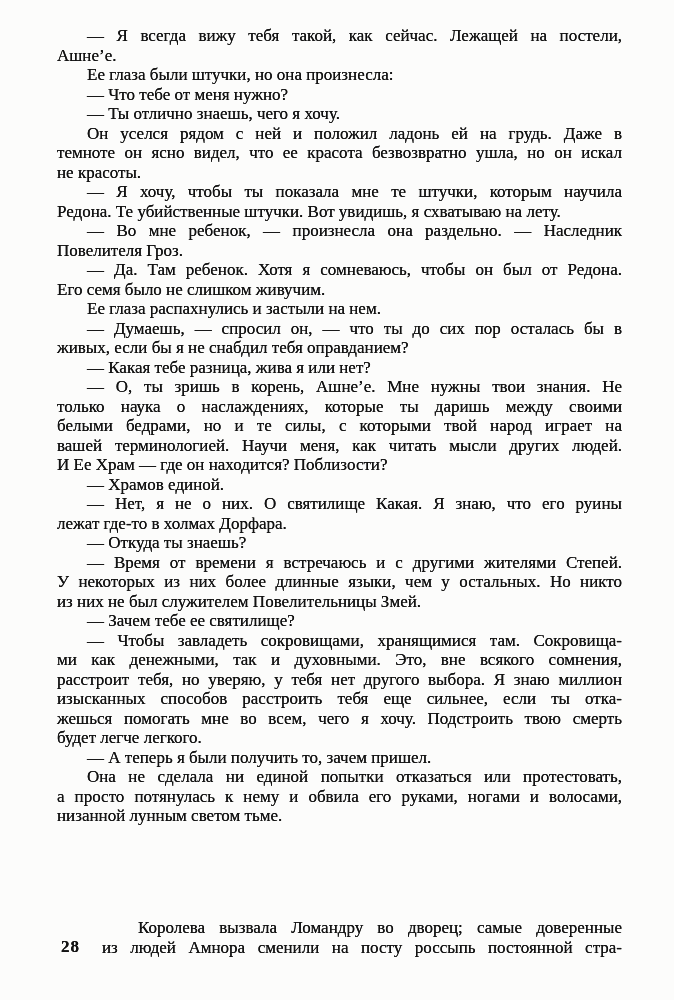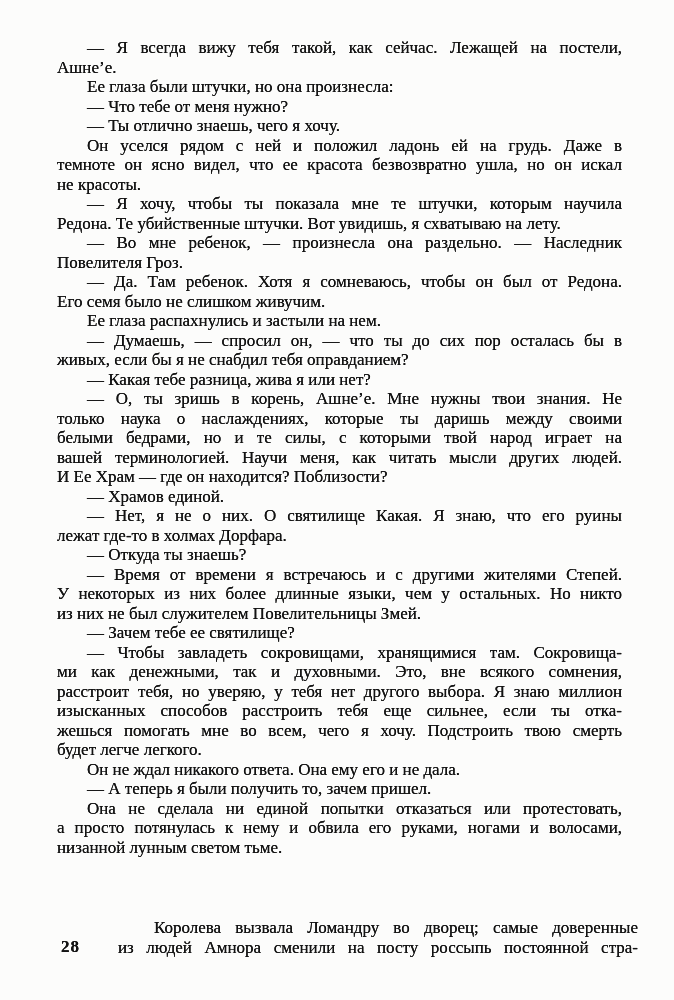--- a/index.html
+++ b/index.html
@@ -19,26 +19,26 @@
     background: #fcfcfb;
     color: #131313;
     font-family: "Liberation Serif", "DejaVu Serif", serif;
     font-size: 17px;
     line-height: 19.5px;
     text-shadow: 0 0 0.45px #131313; 
   }
   .main-text {
     position: absolute;
     left: 57px;
-    top: 38px;
+    top: 26px;
     width: 565px;
   }
   .continuation-text {
     position: absolute;
-    left: 118px;
+    left: 102px;
     top: 918px;
     width: 520px;
   }
   .line {
     text-align: justify;
     text-align-last: justify;
     white-space: normal;
     height: 19.5px;
     overflow: visible;
   }
@@ -95,21 +95,20 @@
       <div class="line indent">— Время от времени я встречаюсь и с другими жителями Степей.</div>
       <div class="line">У некоторых из них более длинные языки, чем у остальных. Но никто</div>
       <div class="line last">из них не был служителем Повелительницы Змей.</div>
       <div class="line indent last">— Зачем тебе ее святилище?</div>
       <div class="line indent">— Чтобы завладеть сокровищами, хранящимися там. Сокровища-</div>
       <div class="line">ми как денежными, так и духовными. Это, вне всякого сомнения,</div>
       <div class="line">расстроит тебя, но уверяю, у тебя нет другого выбора. Я знаю миллион</div>
       <div class="line">изысканных способов расстроить тебя еще сильнее, если ты отка-</div>
       <div class="line">жешься помогать мне во всем, чего я хочу. Подстроить твою смерть</div>
       <div class="line last">будет легче легкого.</div>
-      <div class="line indent last">Он не ждал никакого ответа. Она ему его и не дала.</div>
       <div class="line indent last">— А теперь я были получить то, зачем пришел.</div>
       <div class="line indent">Она не сделала ни единой попытки отказаться или протестовать,</div>
       <div class="line">а просто потянулась к нему и обвила его руками, ногами и волосами,</div>
       <div class="line last">низанной лунным светом тьме.</div>
     </div>
 
   <div class="continuation-text">
       <div class="line indent">Королева вызвала Ломандру во дворец; самые доверенные</div>
       <div class="line">из людей Амнора сменили на посту россыпь постоянной стра-</div>
     </div>

